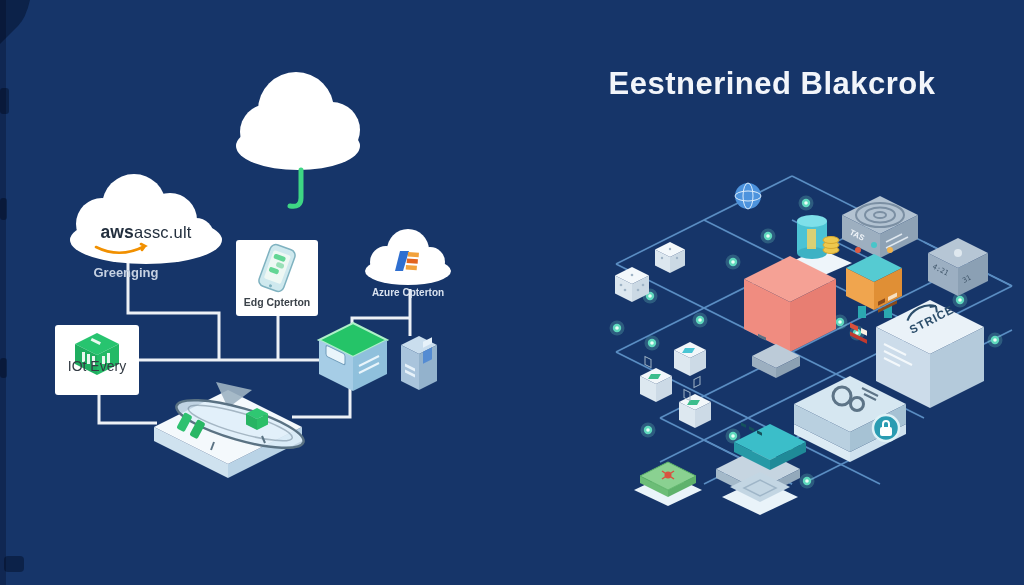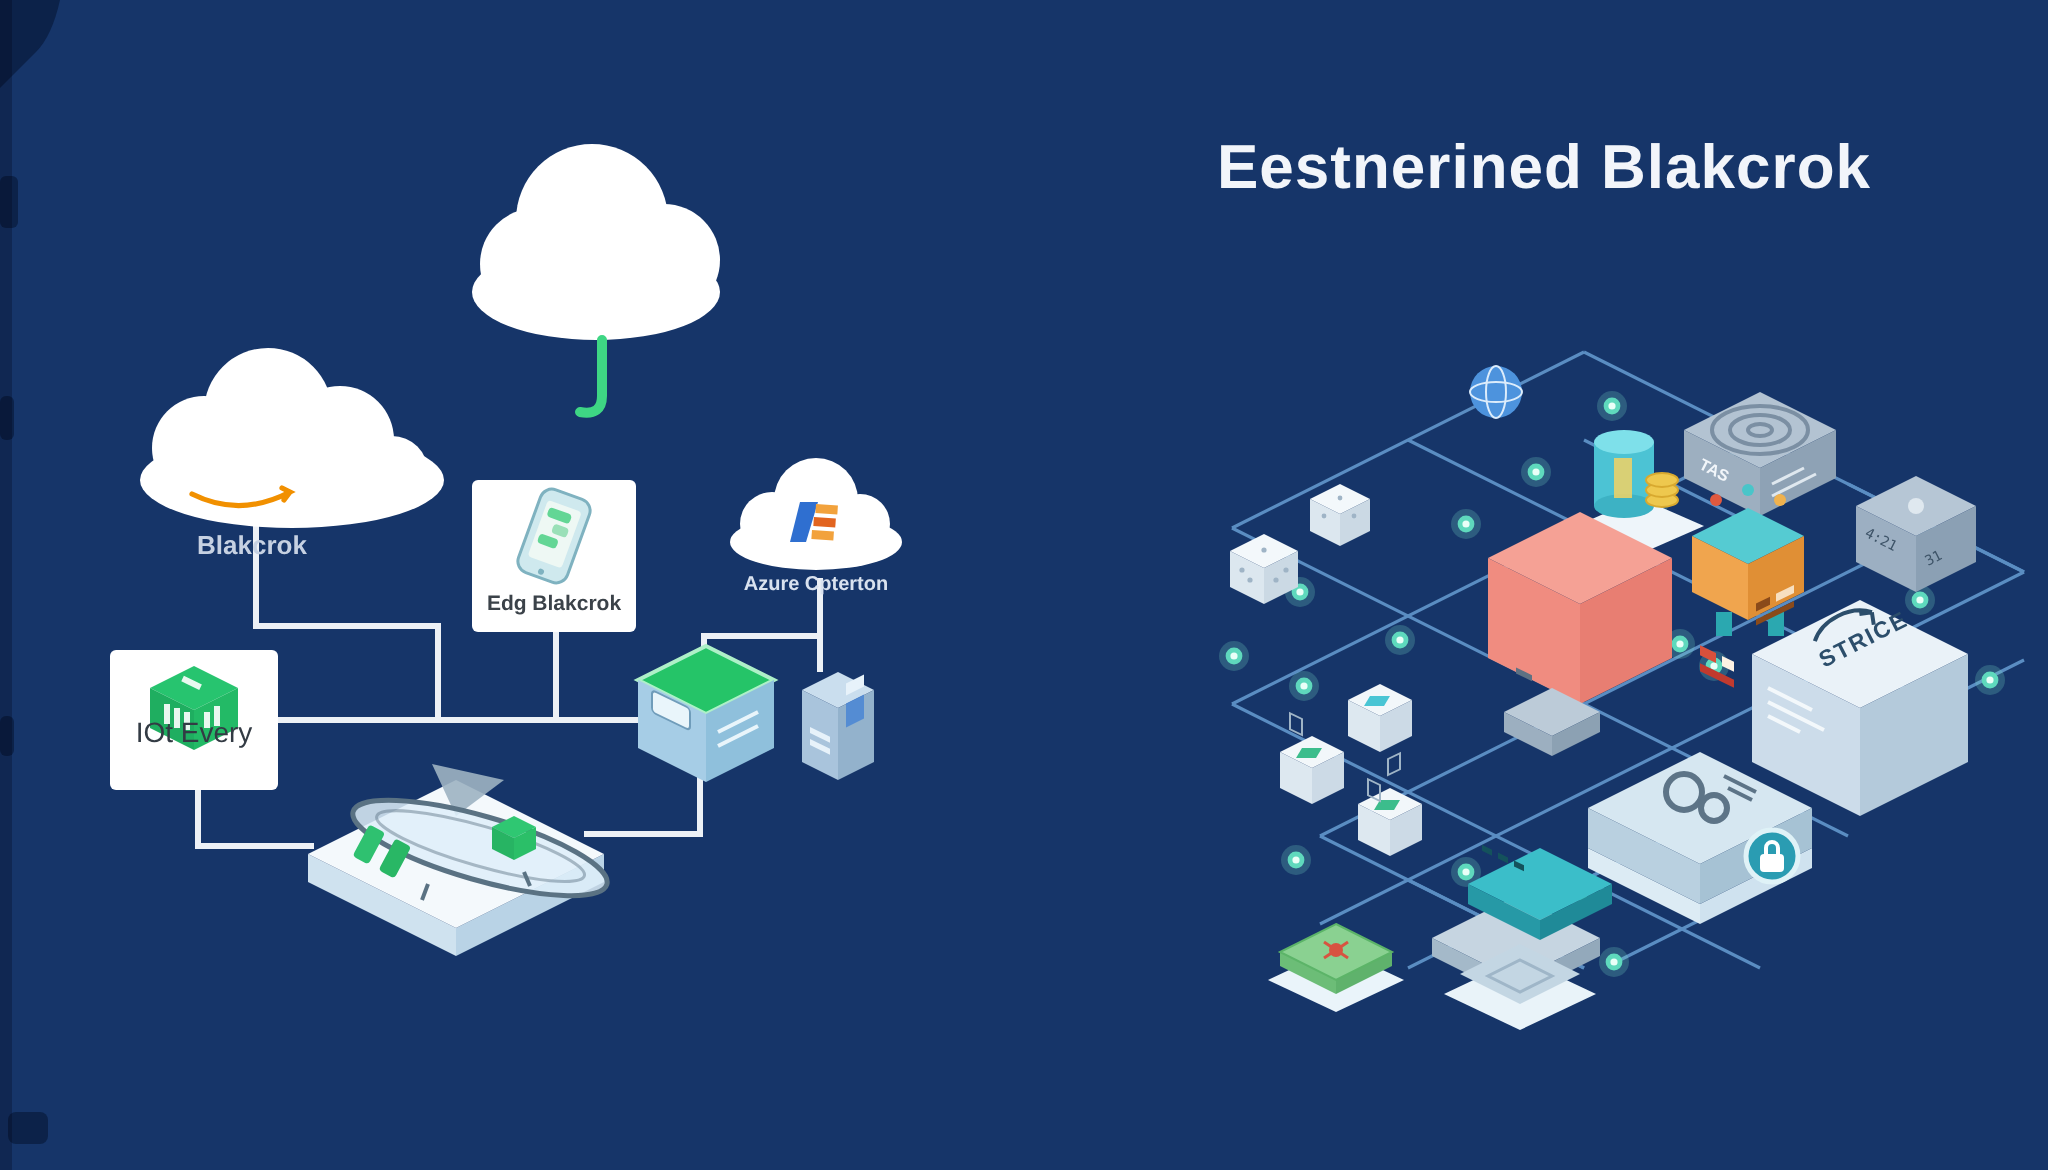--- a/index.html
+++ b/index.html
@@ -394,19 +394,20 @@
     <polygon points="679,402 695,410 695,428 679,420" fill="#dde8f0"></polygon>
     <polygon points="711,402 695,410 695,428 711,420" fill="#ccdae6"></polygon>
     <polygon points="690,400 700,400 697,405 687,405" fill="#3cbd8c"></polygon>
     <rect x="684" y="408" width="6" height="8" fill="none" stroke="#9fb4c6" stroke-width="1" transform="skewY(26) translate(0,-352)"></rect>
   </g>
 
 </svg>
 
 <div class="title">Eestnerined Blakcrok</div>
 
-
-<div class="lbl greenging">Blakcrok</div>
-<div class="lbl edg">Edg Blakcrok</div>
+<div class="aws-logo"><b>aws</b><span>assc.ult</span></div>
+
+<div class="lbl greenging">Greenging</div>
+<div class="lbl edg">Edg Cpterton</div>
 <div class="lbl azure">Azure Cpterton</div>
 <div class="lbl iot">IOt Every</div>
 
 </div>
 
 </body></html>

